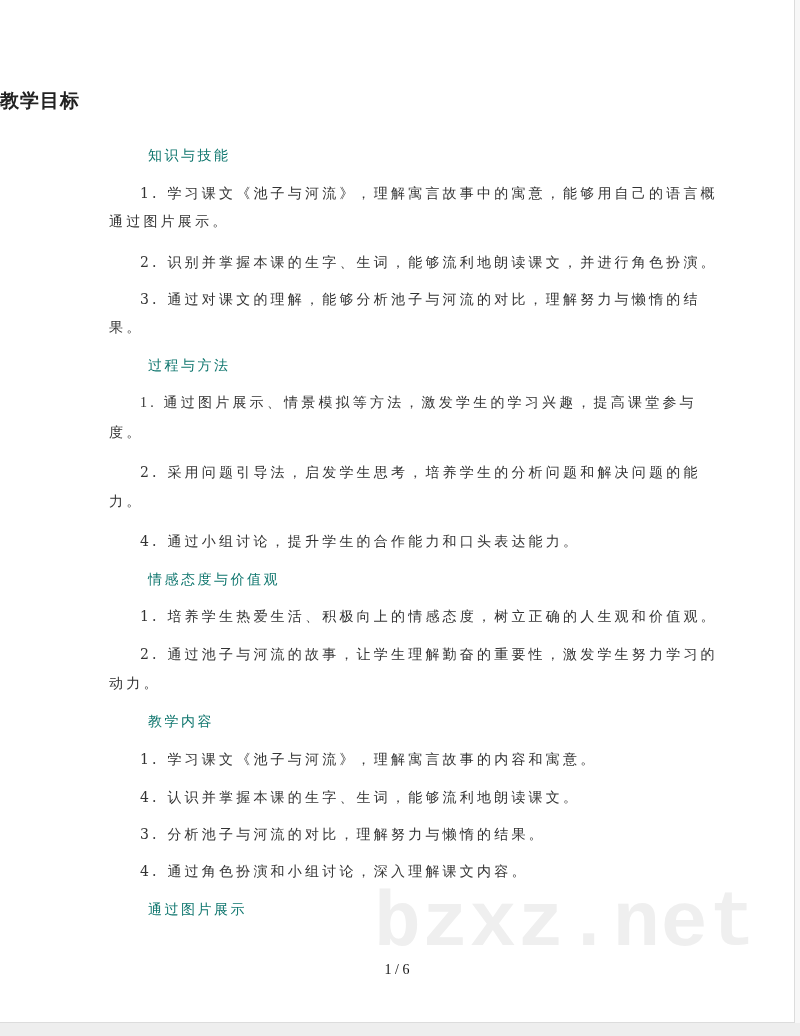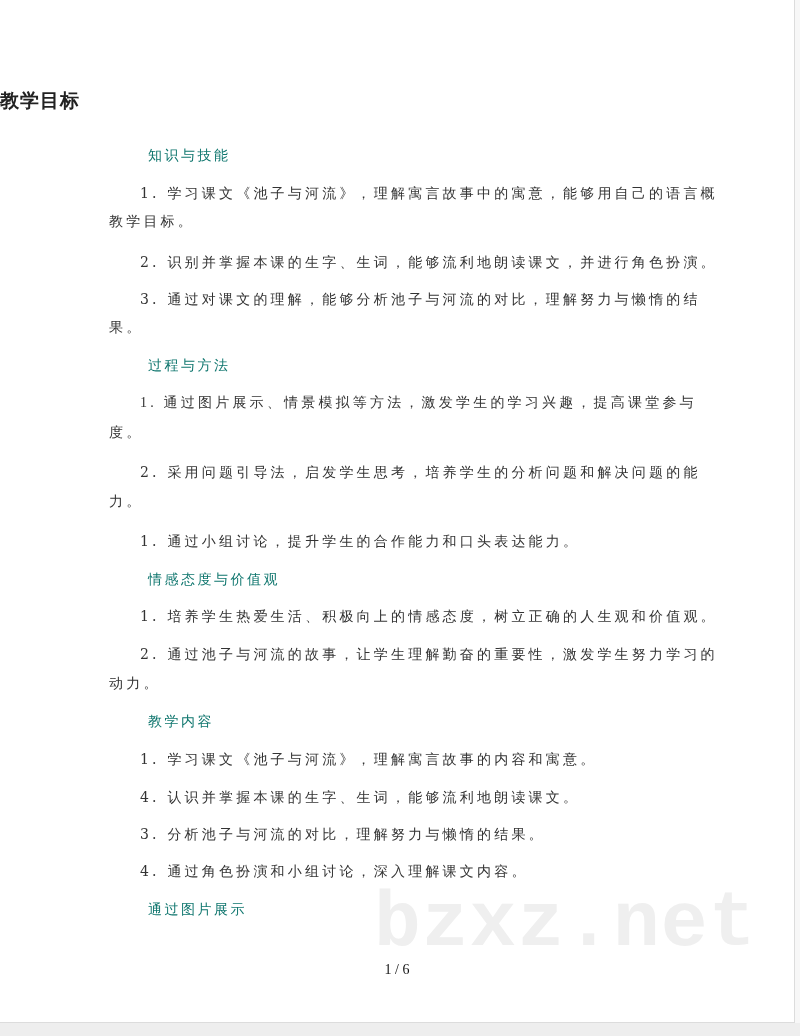--- a/index.html
+++ b/index.html
@@ -96,31 +96,31 @@
 <body>
 
 <div class="page">
   <div class="watermark">bzxz.net</div>
 
   <div class="content">
     <div class="title">教学目标</div>
 
     <div class="line heading" style="top:146px;">知识与技能</div>
     <div class="line item" style="top:184px;">1. 学习课文《池子与河流》，理解寓言故事中的寓意，能够用自己的语言概</div>
-    <div class="line cont" style="top:212px;">教学目标。</div>
+    <div class="line cont" style="top:212px;">通过图片展示。</div>
     <div class="line item" style="top:253px;">2. 识别并掌握本课的生字、生词，能够流利地朗读课文，并进行角色扮演。</div>
     <div class="line item" style="top:290px;">3. 通过对课文的理解，能够分析池子与河流的对比，理解努力与懒惰的结</div>
     <div class="line cont" style="top:318px;">果。</div>
 
     <div class="line heading" style="top:356px;">过程与方法</div>
     <div class="line item" style="top:394px;font-family:Liberation Serif, serif;">1. 通过图片展示、情景模拟等方法，激发学生的学习兴趣，提高课堂参与</div>
     <div class="line cont" style="top:423px;">度。</div>
     <div class="line item" style="top:463px;">2. 采用问题引导法，启发学生思考，培养学生的分析问题和解决问题的能</div>
     <div class="line cont" style="top:492px;">力。</div>
-    <div class="line item" style="top:532px;">1. 通过小组讨论，提升学生的合作能力和口头表达能力。</div>
+    <div class="line item" style="top:532px;">4. 通过小组讨论，提升学生的合作能力和口头表达能力。</div>
 
     <div class="line heading" style="top:570px;">情感态度与价值观</div>
     <div class="line item" style="top:607px;">1. 培养学生热爱生活、积极向上的情感态度，树立正确的人生观和价值观。</div>
     <div class="line item" style="top:645px;">2. 通过池子与河流的故事，让学生理解勤奋的重要性，激发学生努力学习的</div>
     <div class="line cont" style="top:674px;">动力。</div>
 
     <div class="line heading" style="top:712px;">教学内容</div>
     <div class="line item" style="top:750px;">1. 学习课文《池子与河流》，理解寓言故事的内容和寓意。</div>
     <div class="line item" style="top:788px;">4. 认识并掌握本课的生字、生词，能够流利地朗读课文。</div>
     <div class="line item" style="top:825px;">3. 分析池子与河流的对比，理解努力与懒惰的结果。</div>

